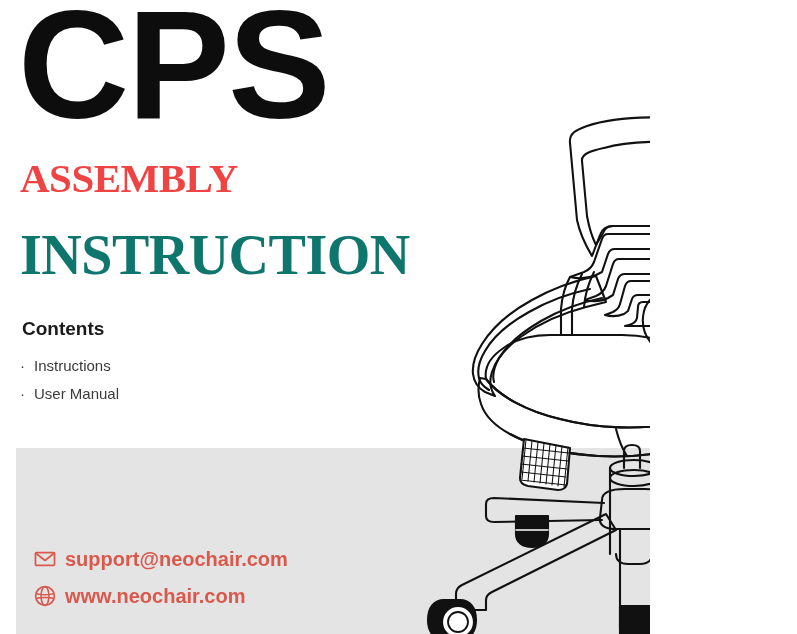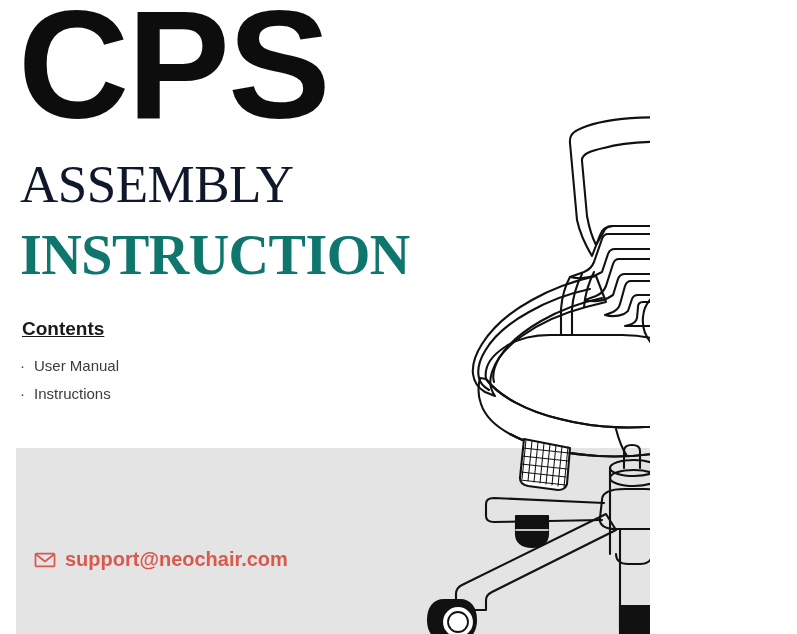--- a/index.html
+++ b/index.html
@@ -37,24 +37,24 @@
     font-weight: bold;
     letter-spacing: -2px;
     color: #0d0d0d;
     line-height: 1;
     font-family: "Liberation Sans", sans-serif;
   }
   #headline-line1 {
     position: absolute;
     left: 20px;
     top: 158px;
-    font-size: 53px;
-    font-weight: normal;
+    font-size: 41px;
+    font-weight: bold;
     letter-spacing: -0.5px;
-    color: #0f172a;
+    color: #ef4444;
     line-height: 1;
     font-family: "Liberation Serif", serif;
   }
   #headline-line2 {
     position: absolute;
     left: 20px;
     top: 227px;
     font-size: 56px;
     font-weight: bold;
     letter-spacing: -0.5px;
@@ -63,21 +63,20 @@
     font-family: "Liberation Serif", serif;
   }
 
   #contents-heading {
     position: absolute;
     left: 22px;
     top: 318px;
     font-size: 19px;
     font-weight: bold;
     color: #1a1a1a;
-    text-decoration: underline;
   }
   #contents-list {
     position: absolute;
     left: 20px;
     top: 352px;
     margin: 0;
     padding: 0;
     list-style: none;
   }
   #contents-list li {
@@ -90,21 +89,21 @@
     display: inline-block;
     width: 14px;
     color: #3b3b3b;
     font-size: 15px;
   }
 
   
   .contact-row {
     position: absolute;
     display: flex;
-    align-items: flex-end;
+    align-items: flex-start;
     gap: 9px;
   }
   #contact-email { left: 34px; top: 548px; }
   #contact-web   { left: 34px; top: 585px; }
   .contact-text {
     font-size: 20px;
     font-weight: bold;
     color: #d9594c;
     letter-spacing: 0px;
     white-space: nowrap;
@@ -135,35 +134,44 @@
 
   <div id="brand-title">CPS</div>
 
   <div id="headline-line1">ASSEMBLY</div>
   <div id="headline-line2">INSTRUCTION</div>
 
   <div id="contents-heading">Contents</div>
 
   <ul id="contents-list">
     <li>
-      <span class="bullet">·</span><span>User Manual</span>
+      <span class="bullet">·</span><span>Instructions</span>
     </li>
     <li>
-      <span class="bullet">·</span><span>Instructions</span>
+      <span class="bullet">·</span><span>User Manual</span>
     </li>
   </ul>
 
   <div class="contact-row" id="contact-email">
     <svg class="contact-icon" viewBox="0 0 24 24">
       <rect x="1.6" y="5" width="20.8" height="14" rx="1.2" fill="none" stroke="#d9594c" stroke-width="1.9"></rect>
       <path d="M2.4 6 12 13.6 21.6 6" fill="none" stroke="#d9594c" stroke-width="1.9" stroke-linecap="round" stroke-linejoin="round"></path>
     </svg>
     <span class="contact-text">support@neochair.com</span>
   </div>
 
+  <div class="contact-row" id="contact-web">
+    <svg class="contact-icon" viewBox="0 0 24 24">
+      <circle cx="12" cy="12" r="10.2" fill="none" stroke="#d9594c" stroke-width="1.9"></circle>
+      <ellipse cx="12" cy="12" rx="4.3" ry="10.2" fill="none" stroke="#d9594c" stroke-width="1.7"></ellipse>
+      <path d="M2.2 9.2 C6 11.2 18 11.2 21.8 9.2" fill="none" stroke="#d9594c" stroke-width="1.7"></path>
+      <path d="M2.2 15.1 C6 13.1 18 13.1 21.8 15.1" fill="none" stroke="#d9594c" stroke-width="1.7"></path>
+    </svg>
+    <span class="contact-text">www.neochair.com</span>
+  </div>
 
   <div id="chair-illustration">
     <svg viewBox="0 0 377 586" xmlns="http://www.w3.org/2000/svg">
       <g fill="none" stroke="#111111" stroke-width="2.1" stroke-linecap="round" stroke-linejoin="round">
 
         <path d="M167 78 C205 65 283 68 330 78
                  C338 80 340 84 339 91
                  L326 215 C325 224 320 229 311 231
                  L302 233
                  L297 201 L292 186

